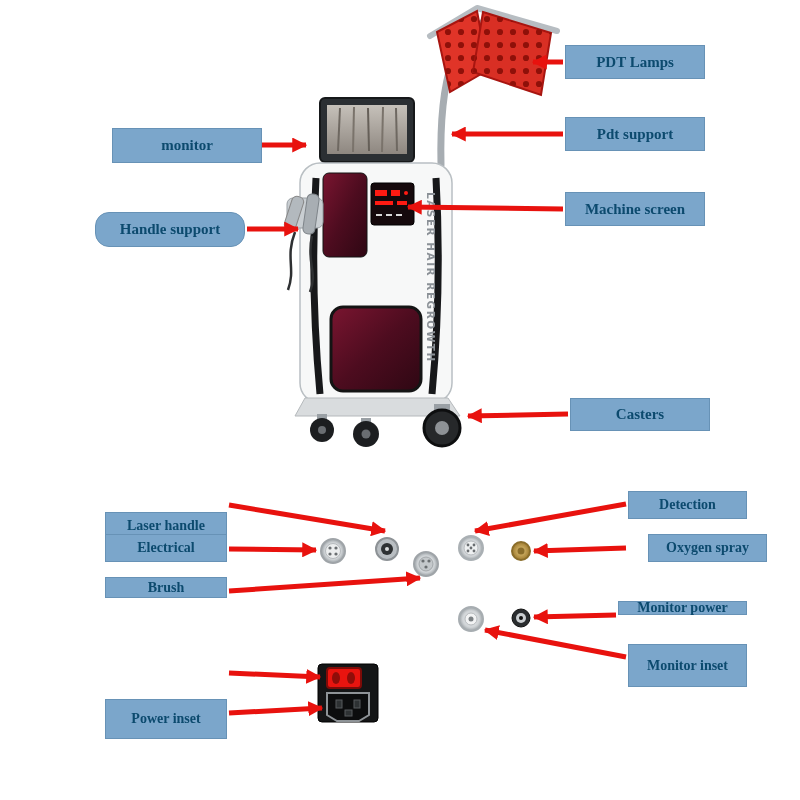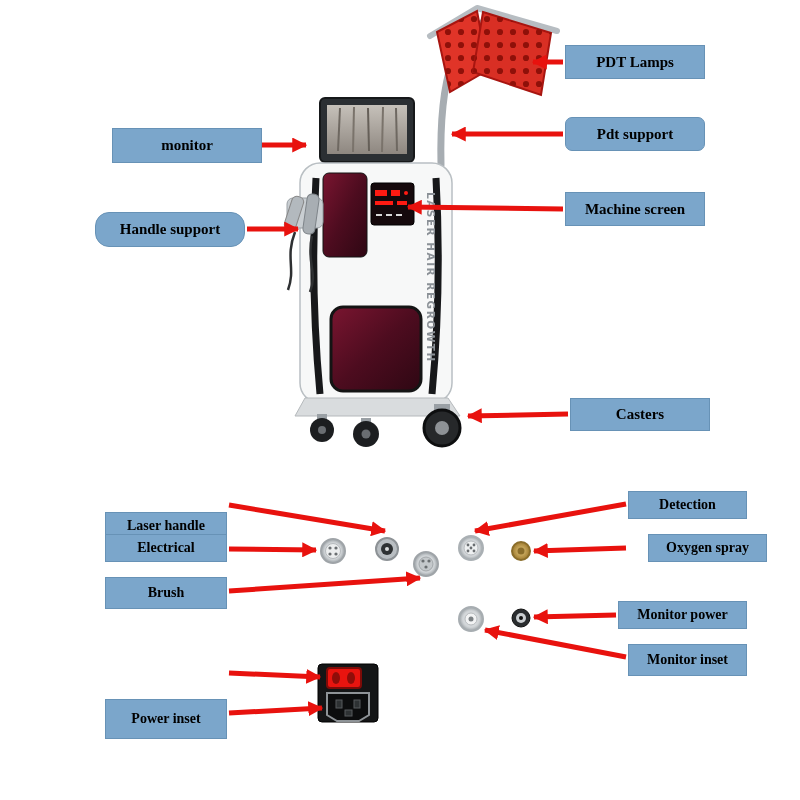--- a/index.html
+++ b/index.html
@@ -13,21 +13,21 @@
     width: 800px; height: 800px;
     background: #ffffff;
     overflow: hidden;
   }
   .svg-layer { position: absolute; left: 0; top: 0; }
   .label {
     position: absolute;
     background: var(--label-bg, #7ba6cb);
     border: 1px solid var(--label-border, #6792b6);
     display: flex; align-items: center; justify-content: center;
-    font-weight: bold; color: #000000;
+    font-weight: bold; color: #0c4a6e;
     text-align: center;
     z-index: 5;
   }
   .label.lg { font-size: 15px; }
   .label.sm { font-size: 14px; }
   .arrow { stroke: var(--arrow-red, #e8120e); stroke-width: 5; fill: none; }
 </style>
 </head>
 <body>
 
@@ -193,27 +193,27 @@
     <line class="arrow" x1="626" y1="504" x2="475" y2="531" marker-end="url(#ah)"></line>
     <line class="arrow" x1="626" y1="548" x2="534" y2="551" marker-end="url(#ah)"></line>
     <line class="arrow" x1="616" y1="615" x2="534" y2="617" marker-end="url(#ah)"></line>
     <line class="arrow" x1="626" y1="657" x2="485" y2="630" marker-end="url(#ah)"></line>
     <line class="arrow" x1="229" y1="673" x2="320" y2="677" marker-end="url(#ah)"></line>
     <line class="arrow" x1="229" y1="713" x2="322" y2="708" marker-end="url(#ah)"></line>
   </svg>
 
   <div class="label lg" style="left:565px;top:45px;width:140px;height:34px;">PDT Lamps</div>
   <div class="label lg" style="left:112px;top:128px;width:150px;height:35px;">monitor</div>
-  <div class="label lg" style="left:565px;top:117px;width:140px;height:34px;border-radius:7px;">Pdt support</div>
+  <div class="label lg" style="left:565px;top:117px;width:140px;height:34px;">Pdt support</div>
   <div class="label lg" style="left:565px;top:192px;width:140px;height:34px;">Machine screen</div>
   <div class="label lg" style="left:95px;top:212px;width:150px;height:35px;border-radius:14px;">Handle support</div>
   <div class="label lg" style="left:570px;top:398px;width:140px;height:33px;">Casters</div>
 
   <div class="label sm" style="left:105px;top:491px;width:122px;height:28px;margin-top:21px;">Laser handle</div>
   <div class="label sm" style="left:105px;top:534px;width:122px;height:28px;">Electrical</div>
-  <div class="label sm" style="left:105px;top:577px;width:122px;height:32px;">Brush</div>
+  <div class="label sm" style="left:105px;top:577px;width:122px;height:21px;">Brush</div>
   <div class="label sm" style="left:628px;top:491px;width:119px;height:28px;">Detection</div>
   <div class="label sm" style="left:628px;top:534px;width:119px;height:28px;margin-left:20px;">Oxygen spray</div>
-  <div class="label sm" style="left:618px;top:601px;width:129px;height:28px;">Monitor power</div>
-  <div class="label sm" style="left:628px;top:644px;width:119px;height:32px;">Monitor inset</div>
+  <div class="label sm" style="left:618px;top:601px;width:129px;height:14px;">Monitor power</div>
+  <div class="label sm" style="left:628px;top:644px;width:119px;height:43px;">Monitor inset</div>
   <div class="label sm" style="left:105px;top:699px;width:122px;height:40px;">Power inset</div>
 
 </div>
 
 </body></html>

